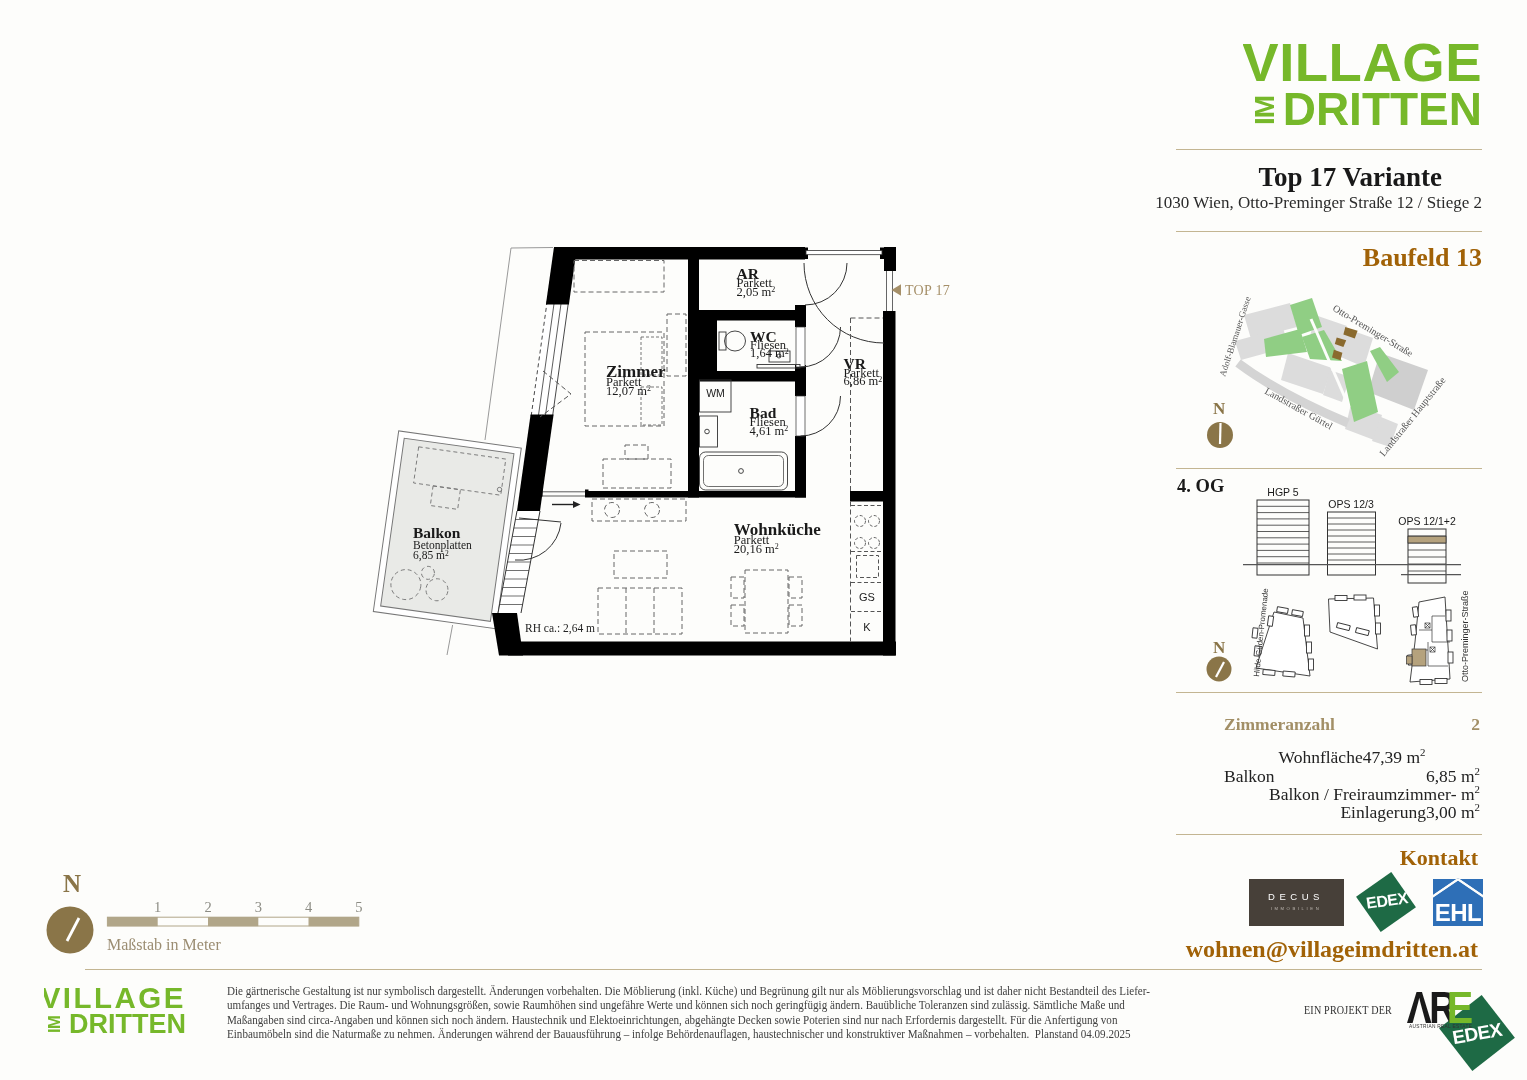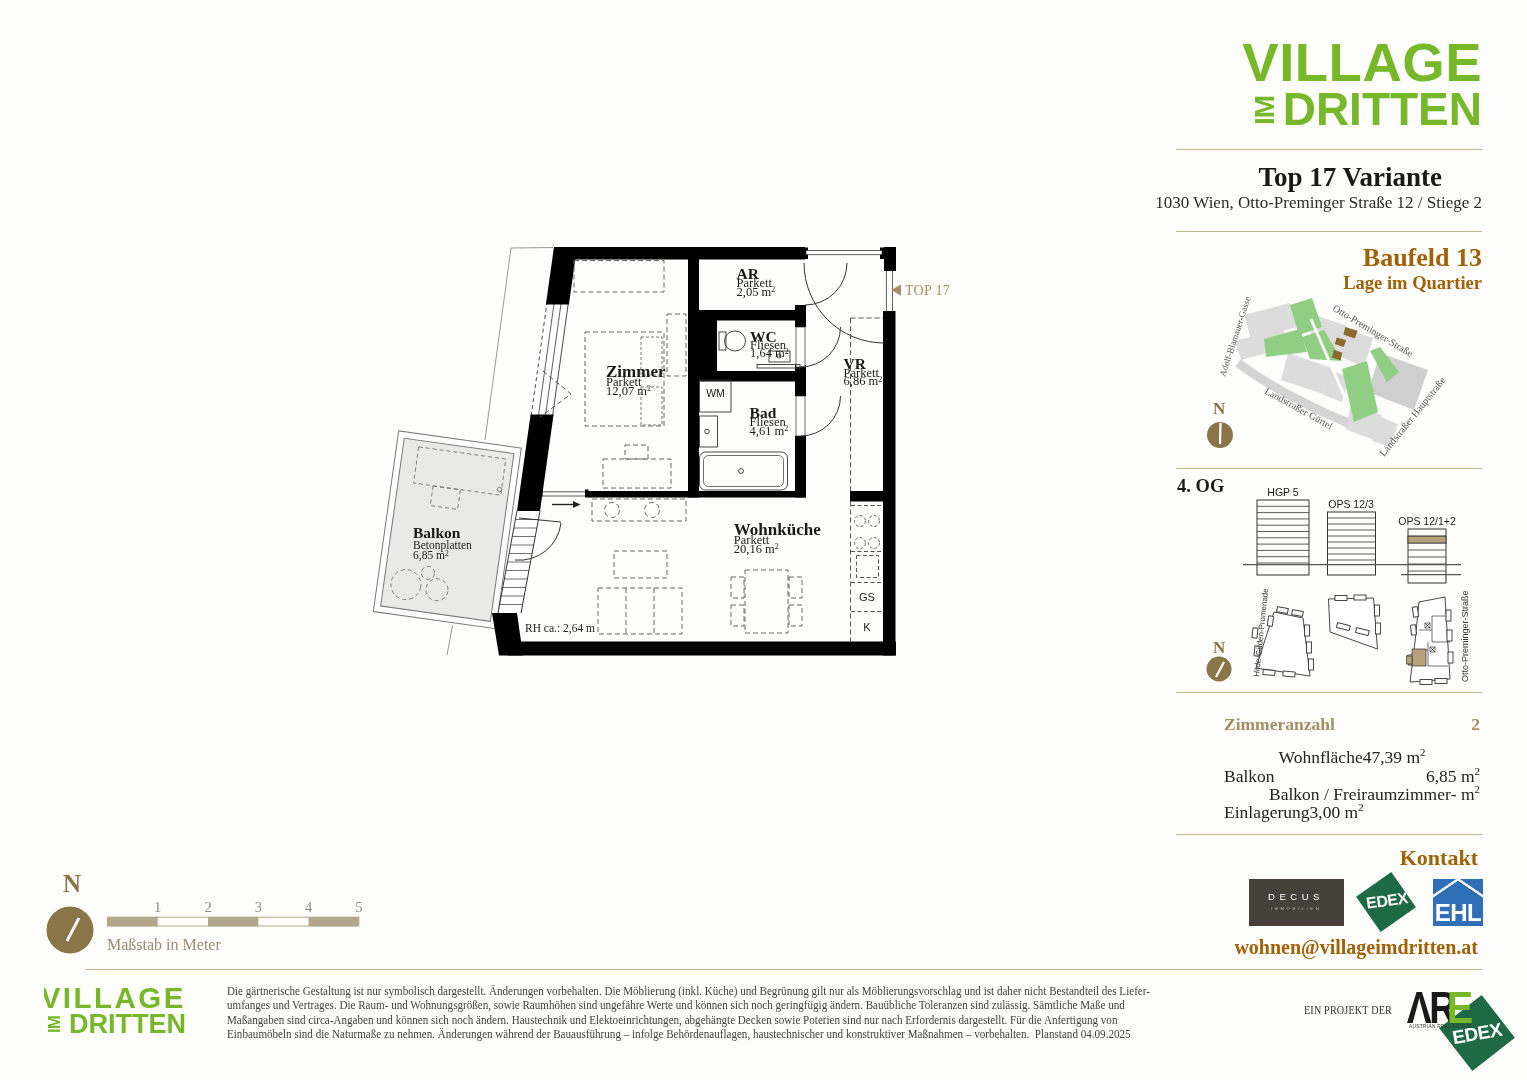--- a/index.html
+++ b/index.html
@@ -13,48 +13,47 @@
 <div class="hline" style="left:1176px;top:149px;width:306px"></div>
 <div class="hline" style="left:1176px;top:231px;width:306px"></div>
 <div class="hline" style="left:1176px;top:468px;width:306px"></div>
 <div class="hline" style="left:1176px;top:692px;width:306px"></div>
 <div class="hline" style="left:1176px;top:834px;width:306px"></div>
 <div class="hline" style="left:85px;top:969px;width:1397px"></div>
 
 <div class="abs rt" style="left:1060px;top:162px;width:382px;font-weight:bold;font-size:27px;color:#191919">Top 17 Variante</div>
 <div class="abs rt" style="left:1100px;top:193px;width:382px;font-size:17px;color:#2b2b2b">1030 Wien, Otto-Preminger Straße 12 / Stiege 2</div>
 <div class="abs rt gold" style="left:1100px;top:243px;width:382px;font-weight:bold;font-size:26px">Baufeld 13</div>
-<div class="abs rt gold" style="left:1100px;top:273px;width:382px;font-weight:bold;font-size:18.5px">Lage im Quartier</div>
 <div class="abs" style="left:1177px;top:476px;font-weight:bold;font-size:18.5px;color:#191919">4. OG</div>
 
 <div class="abs" style="left:1224px;top:715px;width:256px;font-size:17.5px;color:#222;line-height:18.3px">
 <div style="display:flex;justify-content:space-between;font-weight:bold;color:#a28f66;margin-bottom:15px">
         <span>Zimmeranzahl</span>
         <span>2</span>
       </div>
 <div style="display:flex;justify-content:center">
         <span>Wohnfläche</span>
         <span>47,39 m<sup>2</sup></span>
       </div>
 <div style="display:flex;justify-content:space-between">
         <span>Balkon</span>
         <span>6,85 m<sup>2</sup></span>
       </div>
 <div style="display:flex;justify-content:flex-end">
         <span>Balkon / Freiraumzimmer</span>
         <span>- m<sup>2</sup></span>
       </div>
-<div style="display:flex;justify-content:flex-start">
+<div style="display:flex;justify-content:flex-end">
         <span>Einlagerung</span>
         <span>3,00 m<sup>2</sup></span>
       </div>
 </div>
 
 <div class="abs rt gold" style="left:1100px;top:845px;width:378px;font-weight:bold;font-size:22px">Kontakt</div>
-<div class="abs rt gold" style="left:1100px;top:936px;width:378px;font-weight:bold;font-size:20px">wohnen@villageimdritten.at</div>
+<div class="abs rt gold" style="left:1100px;top:936px;width:378px;font-weight:bold;font-size:24px">wohnen@villageimdritten.at</div>
 
 <svg class="abs" style="left:1240px;top:860px" width="250" height="78" viewBox="0 0 250 78">
 
 <rect x="9" y="19" width="95" height="47" fill="#474039"></rect>
 <text x="56" y="40" fill="#fff" font-family="Liberation Sans, sans-serif" font-size="9.5" letter-spacing="4.5" text-anchor="middle">DECUS</text>
 <text x="56" y="50" fill="#bdb7b1" font-family="Liberation Sans, sans-serif" font-size="4.2" letter-spacing="2.6" text-anchor="middle">IMMOBILIEN</text>
 
 <g transform="translate(146,42) rotate(-35)">
         <rect x="-21.5" y="-21.5" width="43" height="43" fill="#1e6a45"></rect>
       </g>

